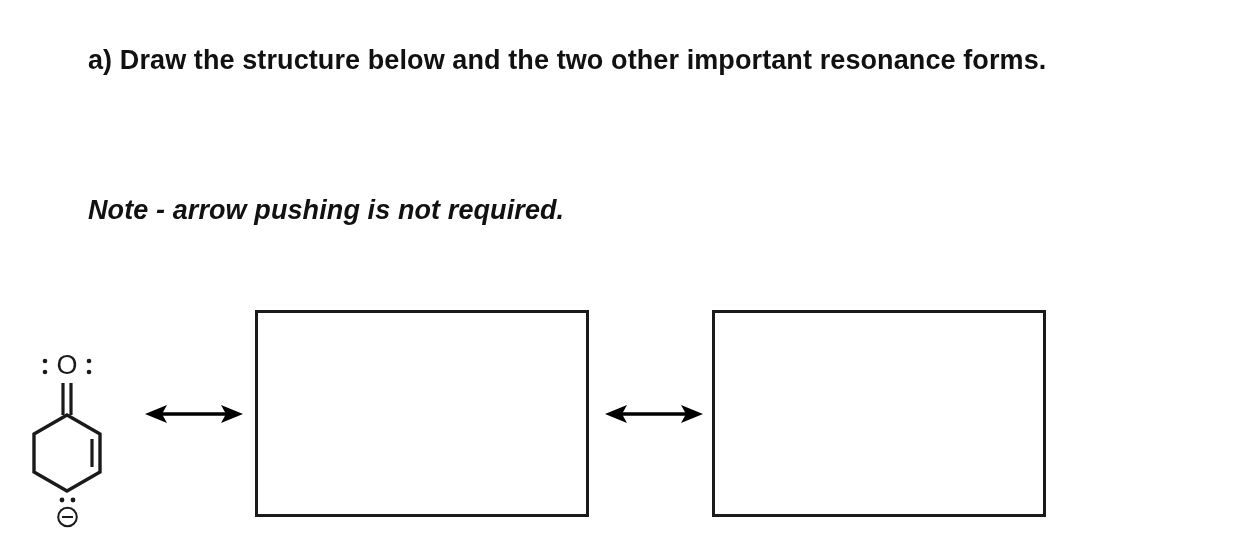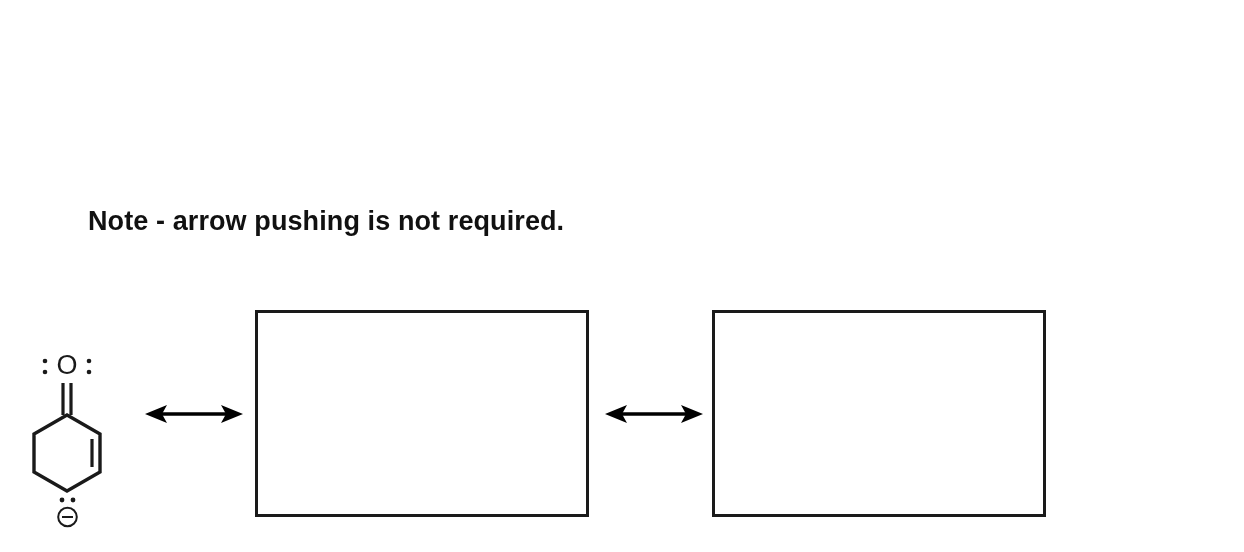--- a/index.html
+++ b/index.html
@@ -27,21 +27,21 @@
     left: 88px;
     font-size: 27px;
     font-weight: 600;
     line-height: 32px;
     letter-spacing: 0.1px;
     white-space: nowrap;
     color: #111111;
   }
   #qline-a { top: 44px; }
   #qline-b { top: 126px; }
-  #qline-note { top: 205px; }
+  #qline-note { top: 194px; font-style: italic; }
 
   
   #structure {
     position: absolute;
     left: 28px;
     top: 340px;
     width: 120px;
     height: 195px;
   }
   #structure svg { display: block; }
@@ -66,20 +66,21 @@
     box-sizing: border-box;
   }
   #answer-box-1 { left: 255px; }
   #answer-box-2 { left: 712px; }
 </style>
 </head>
 <body>
 
 <div id="page">
 
+  <div class="qline" id="qline-a">a) Draw the structure below and the two other important resonance forms.</div>
 
 
   <div class="qline" id="qline-note">Note - arrow pushing is not required.</div>
 
   <div id="structure">
     <svg width="120" height="195" viewBox="0 0 120 195" xmlns="http://www.w3.org/2000/svg">
       <g stroke="#1a1a1a" fill="#1a1a1a">
 
         <g>
           <circle cx="17" cy="21" r="2.3" stroke="none"></circle>

